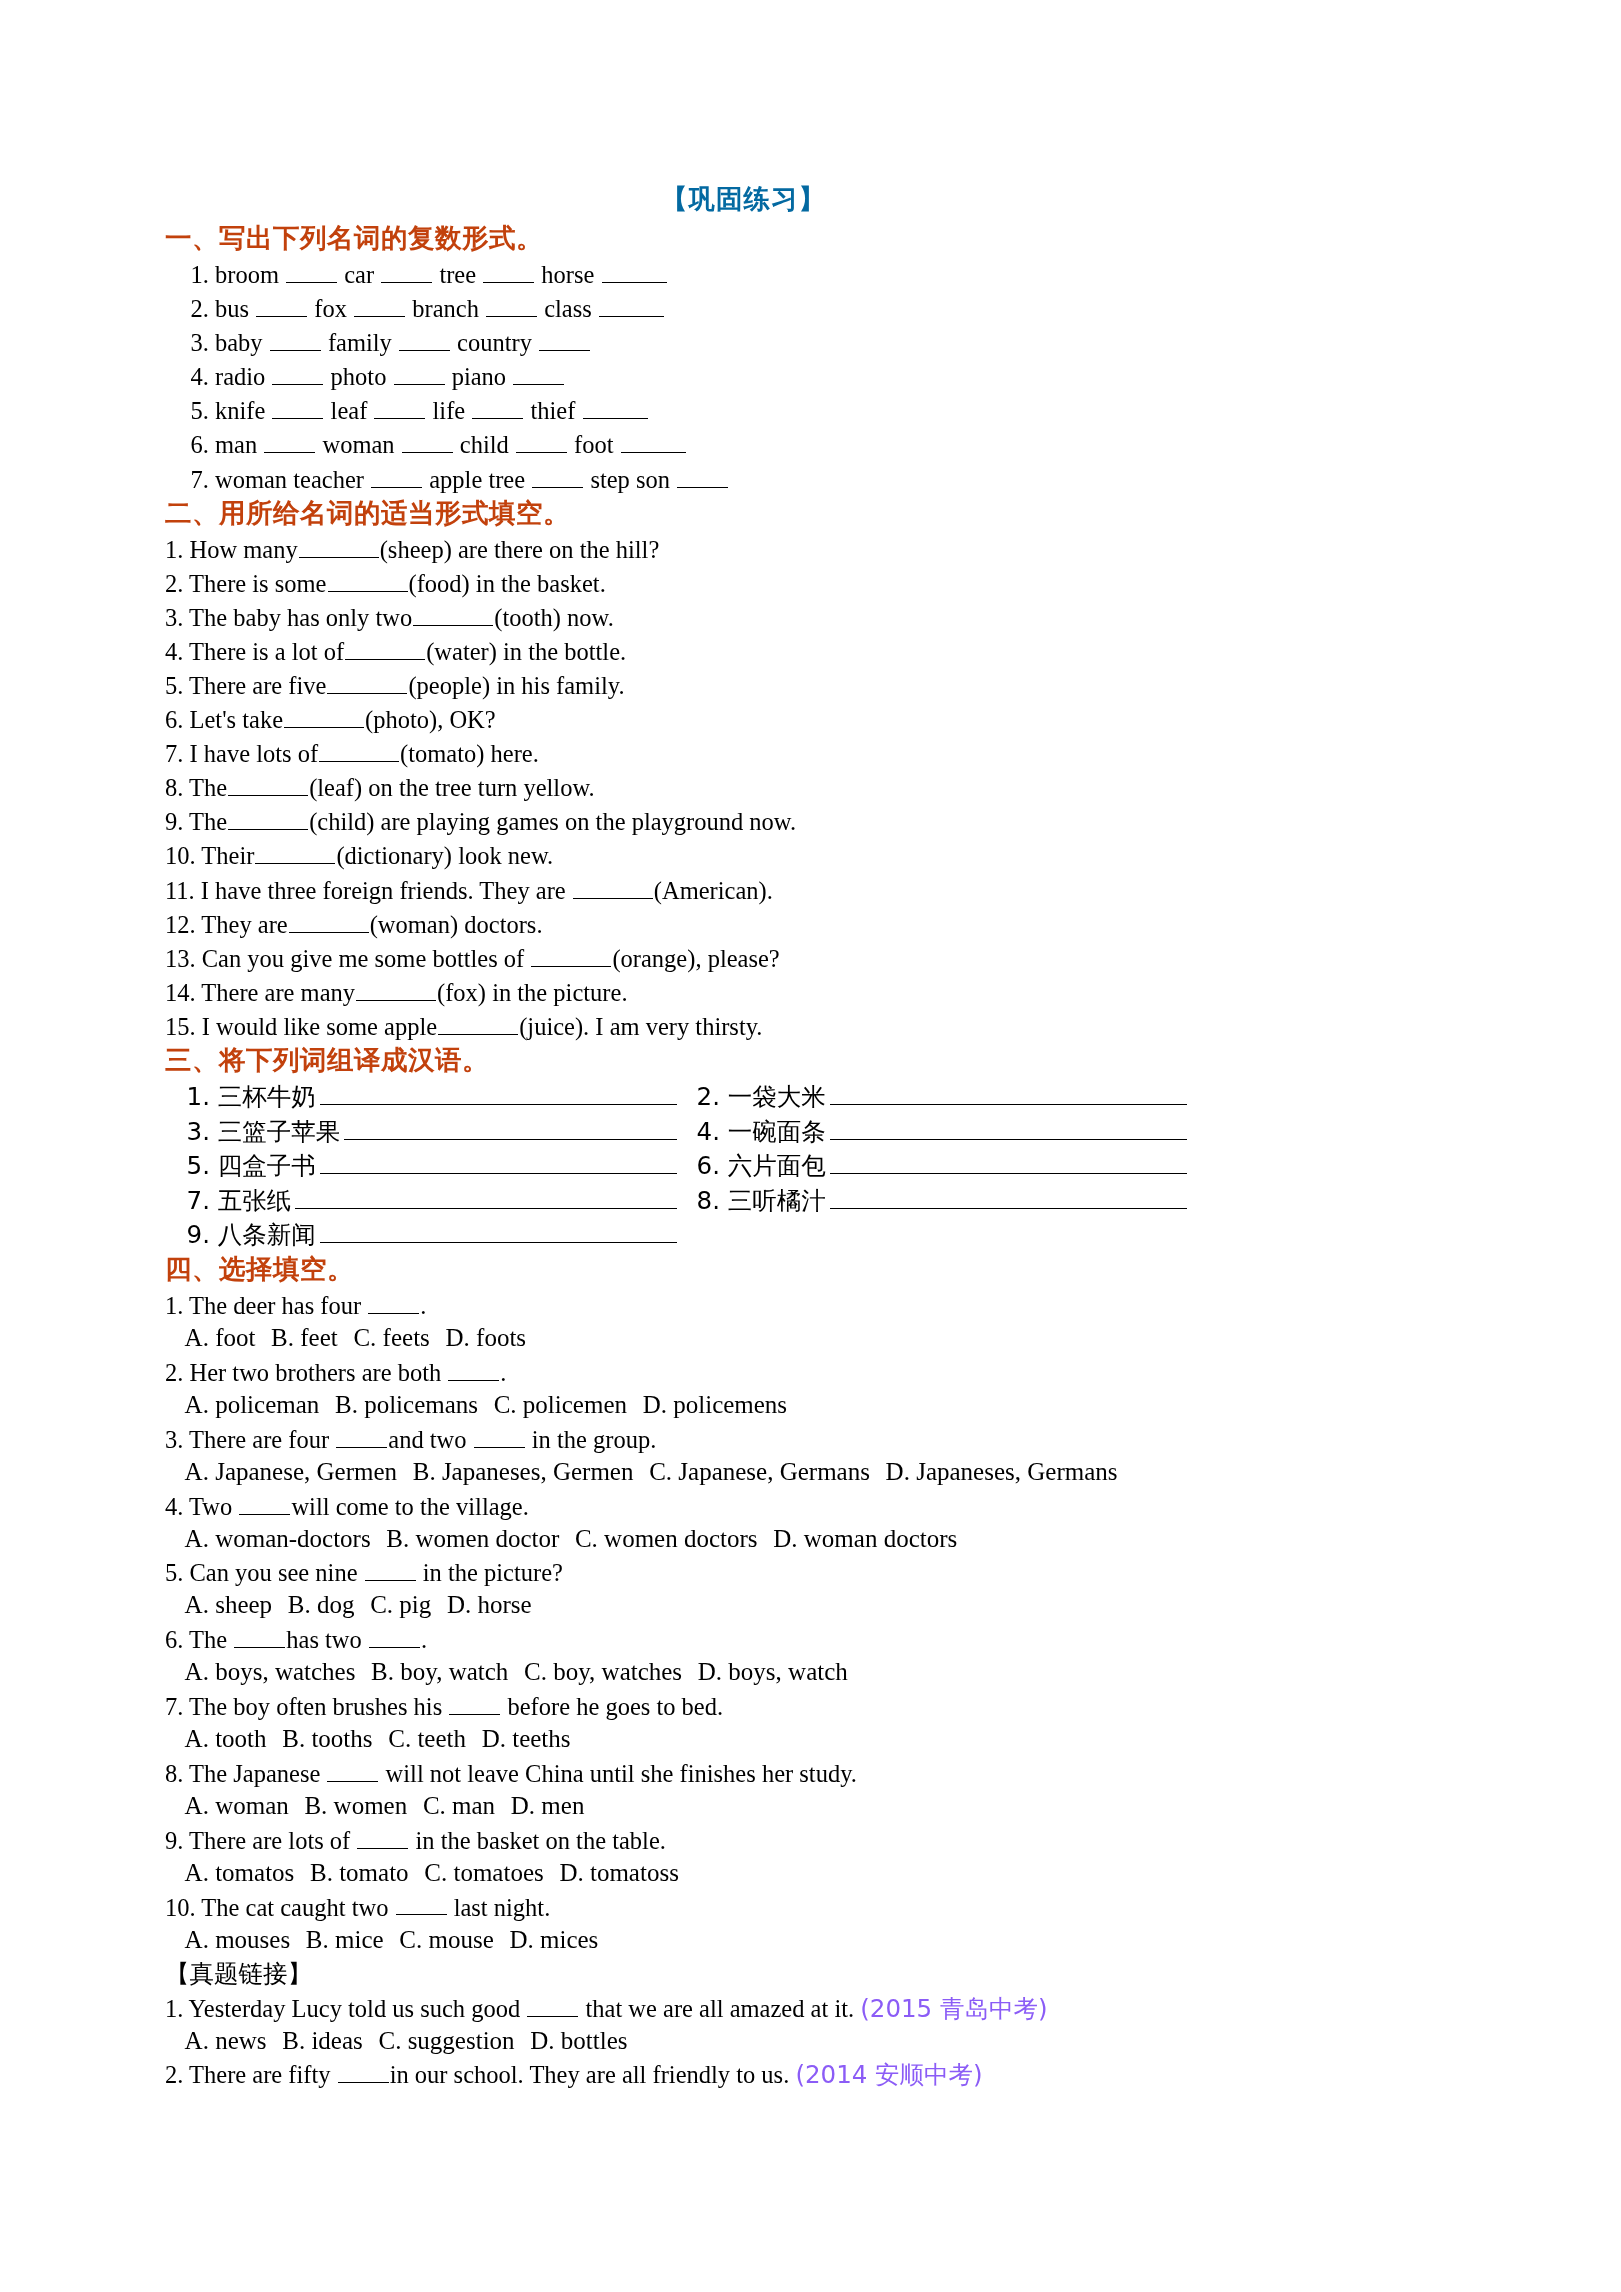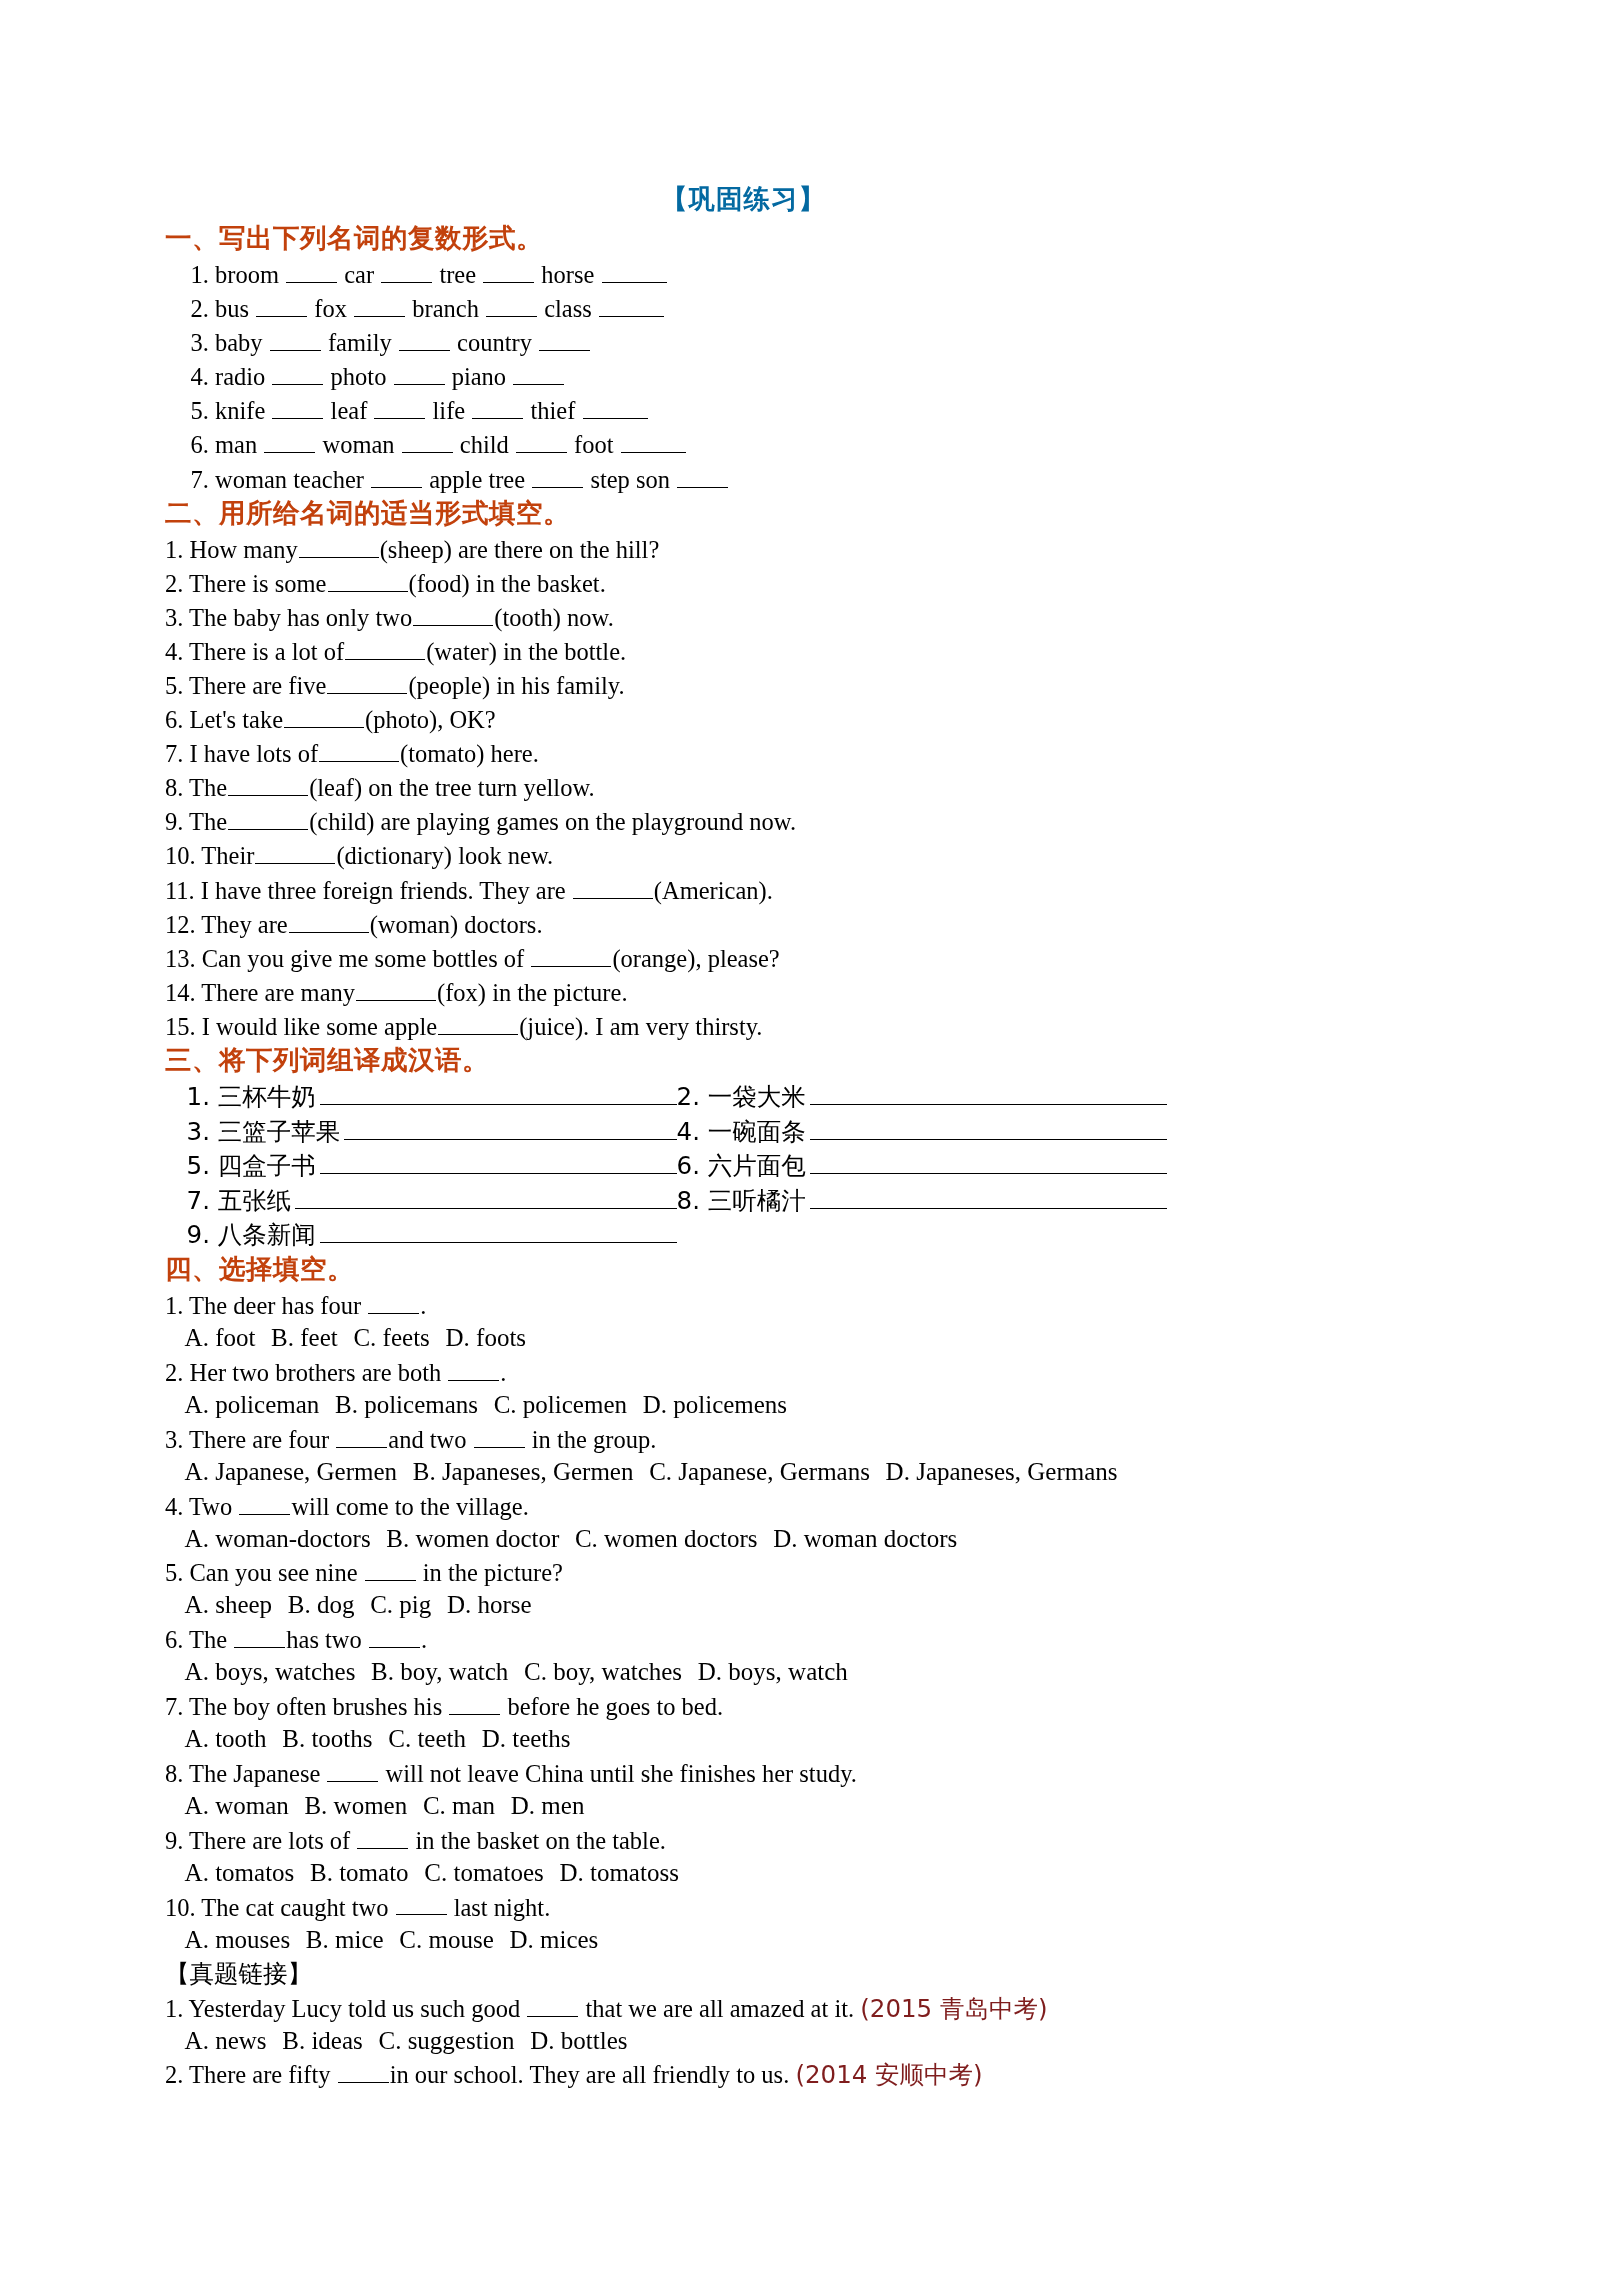--- a/index.html
+++ b/index.html
@@ -68,20 +68,21 @@
   .b-sm { width: 51px; }
   .b-md { width: 65px; }
   .b-lg { width: 80px; }
 
   
   .tr-row {
     display: flex;
     font-size: 24.5px;
     line-height: 1.33;
     padding-left: 21.6px;
+    gap: 20px;
   }
   .tr-cell {
     display: flex;
     align-items: baseline;
     white-space: nowrap;
   }
   .tr-cell.left  { width: 490px; }
   .tr-cell.right { width: 490px; }
   .tr-label { margin-right: 3.9px; }
   .tr-rule {
@@ -93,21 +94,21 @@
 
   
   .options {
     font-size: 25px;
     line-height: 1.31;
     padding-left: 19.6px;
     white-space: pre;
   }
   .opt { margin-right: 15.7px; }
 
-  .exam-ref { color: #7f1d1d; }
+  .exam-ref { color: #8b5cf6; }
   .cn { font-family: "DejaVu Sans", "Liberation Sans", sans-serif; }
 </style>
 </head>
 <body>
 
 <div class="page">
 
   <div class="doc-title">【巩固练习】</div>
 
   <div class="section-heading">一、写出下列名词的复数形式。</div>

